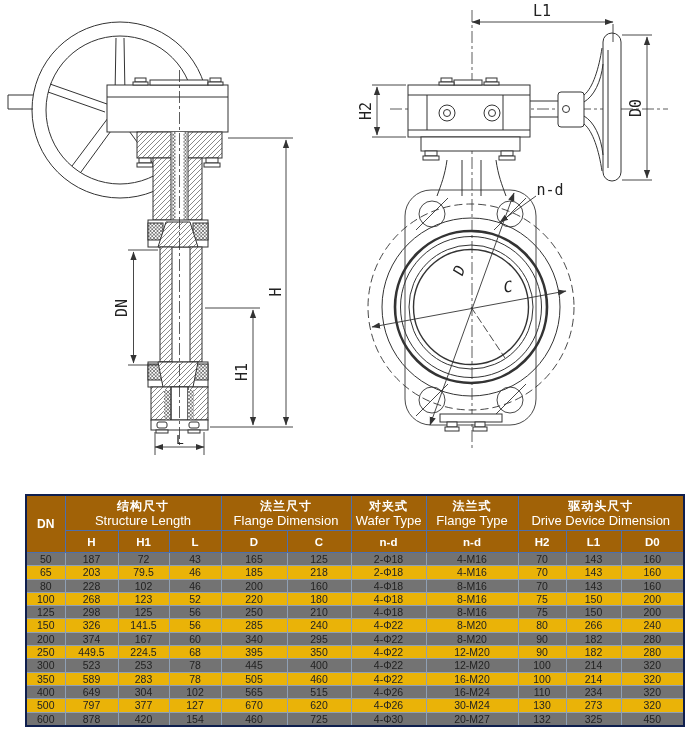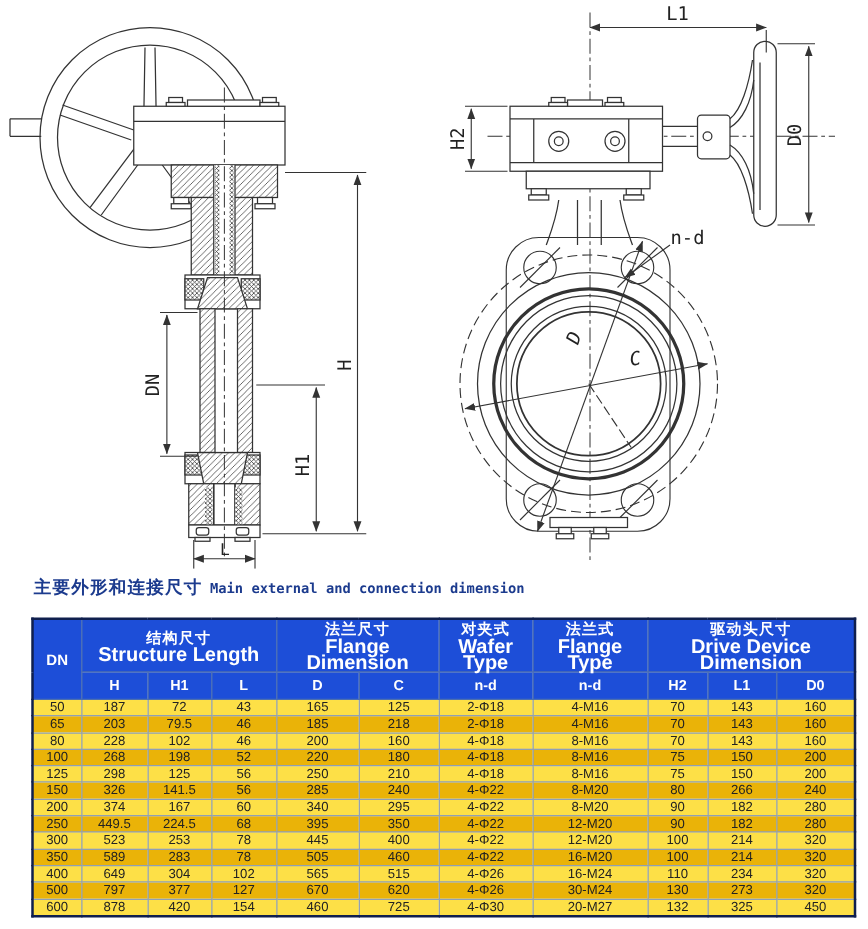--- a/index.html
+++ b/index.html
@@ -6,30 +6,30 @@
   .page{position:relative;width:694px;height:743px;background:#fff;overflow:hidden;
         font-family:"Liberation Sans",sans-serif;}
   .drawing{position:absolute;left:0;top:0;}
   .cad-label{font-family:"DejaVu Sans Mono",monospace;font-size:15px;fill:#222;}
   .cad-label-sm{font-family:"DejaVu Sans Mono",monospace;font-size:13px;fill:#222;}
   .title-row{position:absolute;left:27px;top:461px;white-space:nowrap;}
   .t-zh{font-size:14px;font-weight:bold;color:#1c3b8e;letter-spacing:1px;}
   .t-en{font-family:"DejaVu Sans Mono",monospace;font-size:11px;font-weight:bold;color:#1c3b8e;margin-left:6px;}
   table.dim-table{position:absolute;left:25px;top:494px;width:658px;border-collapse:collapse;
         table-layout:fixed;border:2px solid #0f1f4e;}
-  .dim-table thead th{background:#1d4ed8;color:#fff;border:1px solid #4c6faf;padding:0;
+  .dim-table thead th{background:#a16207;color:#fff;border:1px solid #4c6faf;padding:0;
         font-weight:bold;vertical-align:middle;}
   .dim-table .g-zh{font-size:12px;letter-spacing:1px;line-height:15px;}
-  .dim-table .g-en{font-size:16px;font-weight:bold;line-height:13px;}
+  .dim-table .g-en{font-size:13px;font-weight:normal;line-height:13px;}
   .dim-table th.dn-head{font-size:12px;}
   .dim-table tr.subrow th{font-size:11.5px;height:21px;}
   .dim-table tr.grouprow th{height:34px;}
   .dim-table tbody td{border:1px solid #8fa0b5;text-align:center;font-size:10.5px;color:#222;
         height:12.3px;padding:0;line-height:12.3px;}
-  .dim-table tbody tr.alt{background:#fde047;}
+  .dim-table tbody tr.alt{background:#737373;}
   .dim-table tbody tr.plain{background:#eab308;}
 </style>
 </head>
 <body>
 
 <div class="page">
 
 <svg class="drawing" width="694" height="455" viewBox="0 0 694 455">
   <defs>
     <pattern id="h1" patternUnits="userSpaceOnUse" width="5" height="5">
@@ -217,23 +217,20 @@
       <text class="cad-label" x="542" y="16" text-anchor="middle">L1</text>
       <text class="cad-label" x="641" y="108" text-anchor="middle" transform="rotate(-90 641 108)">D0</text>
       <text class="cad-label" x="371" y="111" text-anchor="middle" transform="rotate(-90 371 111)">H2</text>
       <text class="cad-label" x="550" y="195" text-anchor="middle">n-d</text>
       <text class="cad-label" x="464" y="272" text-anchor="middle" transform="rotate(-70 464 272)" font-style="italic">D</text>
       <text class="cad-label" x="509" y="292" text-anchor="middle" transform="rotate(-10 509 292)" font-style="italic">C</text>
     </g>
   </g>
 </svg>
 
-<div class="title-row">
-  <span class="t-zh">主要外形和连接尺寸</span><span class="t-en">Main external and connection  dimension</span>
-</div>
 
 <table class="dim-table">
   <colgroup>
     <col style="width:39px">
         <col style="width:53px">
         <col style="width:51px">
         <col style="width:52px">
     <col style="width:66px">
         <col style="width:64px">
         <col style="width:75px">
@@ -315,21 +312,21 @@
           <td>160</td>
           <td>4-Φ18</td>
           <td>8-M16</td>
           <td>70</td>
           <td>143</td>
           <td>160</td>
         </tr>
         <tr class="plain">
           <td>100</td>
           <td>268</td>
-          <td>198</td>
+          <td>123</td>
           <td>52</td>
           <td>220</td>
           <td>180</td>
           <td>4-Φ18</td>
           <td>8-M16</td>
           <td>75</td>
           <td>150</td>
           <td>200</td>
         </tr>
         <tr class="alt">

